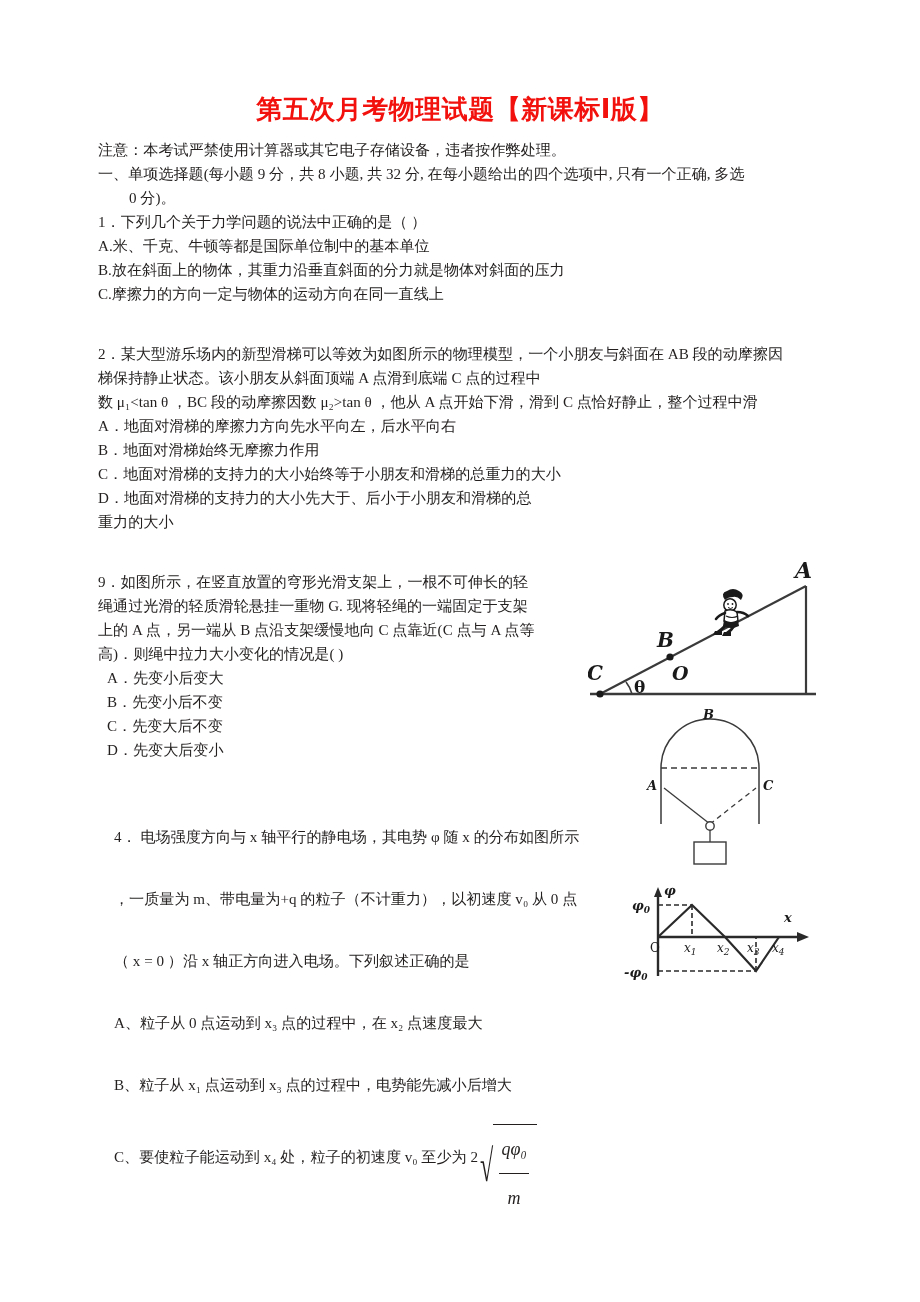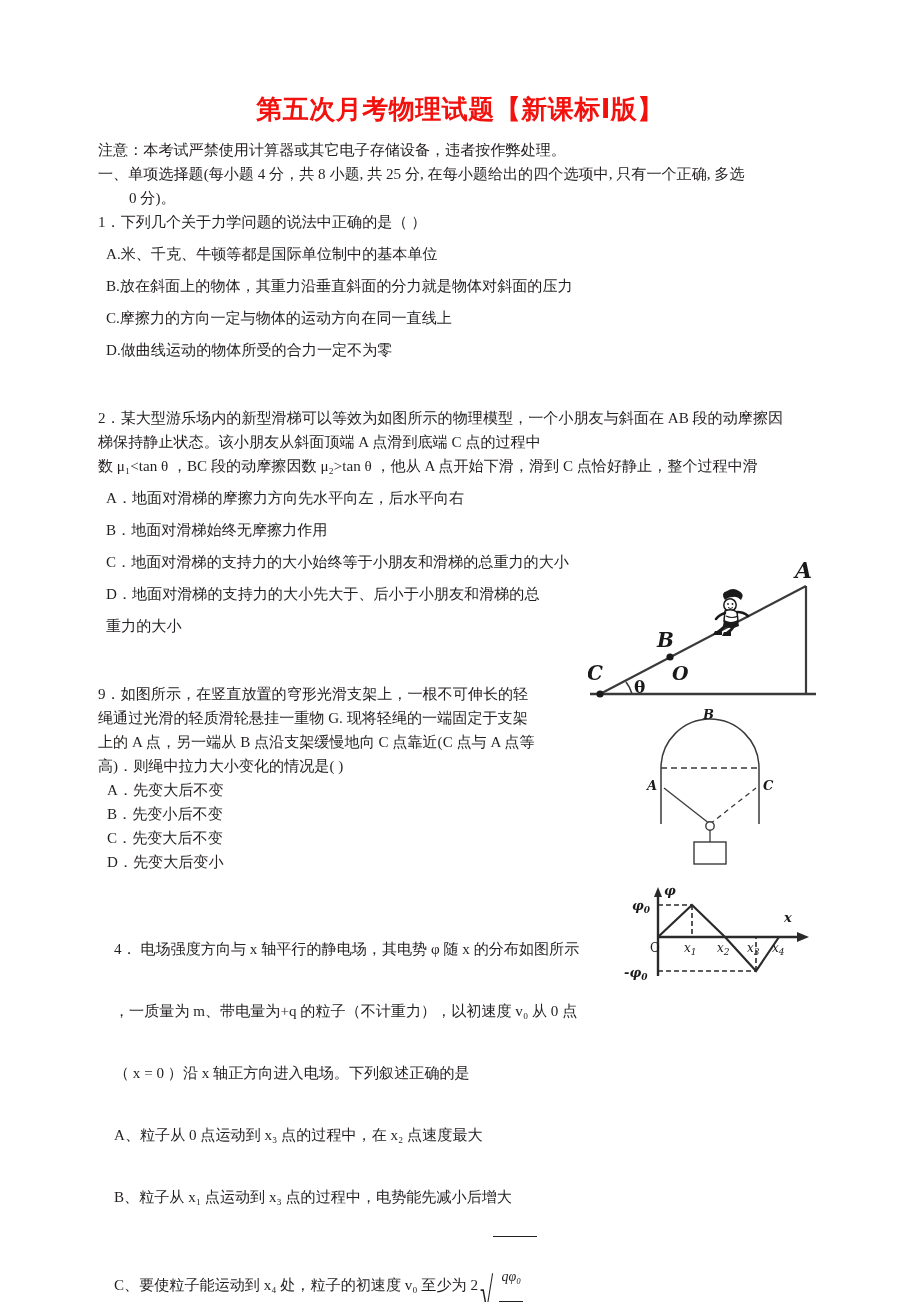--- a/index.html
+++ b/index.html
@@ -50,21 +50,21 @@
   .hang {
     padding-left: 31px;
     text-indent: -31px;
   }
   .hang2 {
     padding-left: 31px;
   }
   .blank-line { height: 24px; }
   .half-line { height: 12px; }
 
-  .opt { margin: 8px; }
+  .opt { margin: 0; }
   .opt-ind { margin: 0; padding-left: 9px; }
 
   
   .narrow { width: 460px; }
   .narrow2 { width: 505px; }
 
   
   .q4-line { margin: 16px; line-height: 46px; font-size: 15.1px; }
 
   
@@ -79,24 +79,24 @@
     font-size: 30px;
     line-height: 22px;
     vertical-align: -0.2em;
     transform: scaleX(0.8) scaleY(1.5);
     transform-origin: bottom left;
   }
   .frac {
     display: inline-block;
     text-align: center;
     vertical-align: middle;
-    font-size: 14px;
+    font-size: 18px;
     position: relative;
     top: 2px;
-    padding: 16px 3px;
+    padding: 0 3px;
   }
   .frac .num { display: block; font-style: italic; padding: 0 2px 1px; }
   .frac .den { display: block; border-top: 1px solid #231f1f; font-style: italic; padding: 1px 2px 0; }
   .sqrt-bar {
     position: absolute;
     left: 13px; top: 0px;
     height: 1px;
     background: #231f1f;
   }
 
@@ -112,49 +112,48 @@
 <body>
 
 <div class="page">
 
   <div class="doc-title">第五次月考物理试题【新课标Ⅰ版】</div>
 
   <div class="body-text">
 
     <p class="para">注意：本考试严禁使用计算器或其它电子存储设备，违者按作弊处理。</p>
 
-    <p class="para hang">一、单项选择题(每小题 4 分，共 8 小题, 共 25 分, 在每小题给出的四个选项中, 只有一个正确, 多选</p>
+    <p class="para hang">一、单项选择题(每小题 9 分，共 8 小题, 共 32 分, 在每小题给出的四个选项中, 只有一个正确, 多选</p>
     <p class="para hang2">0 分)。</p>
 
     <p class="para">1．下列几个关于力学问题的说法中正确的是（    ）</p>
     <p class="opt">A.米、千克、牛顿等都是国际单位制中的基本单位</p>
     <p class="opt">B.放在斜面上的物体，其重力沿垂直斜面的分力就是物体对斜面的压力</p>
     <p class="opt">C.摩擦力的方向一定与物体的运动方向在同一直线上</p>
-    <p class="opt">D.做曲线运动的物体所受的合力一定不为零</p>
 
     <div class="blank-line"></div>
     <div class="half-line"></div>
 
     <p class="para">2．某大型游乐场内的新型滑梯可以等效为如图所示的物理模型，一个小朋友与斜面在 AB 段的动摩擦因</p>
     <p class="para">梯保持静止状态。该小朋友从斜面顶端 A 点滑到底端 C 点的过程中</p>
     <p class="para">数 μ₁&lt;tan θ ，BC 段的动摩擦因数 μ₂&gt;tan θ ，他从 A 点开始下滑，滑到 C 点恰好静止，整个过程中滑</p>
     <p class="opt">A．地面对滑梯的摩擦力方向先水平向左，后水平向右</p>
     <p class="opt">B．地面对滑梯始终无摩擦力作用</p>
     <p class="opt">C．地面对滑梯的支持力的大小始终等于小朋友和滑梯的总重力的大小</p>
     <p class="opt">D．地面对滑梯的支持力的大小先大于、后小于小朋友和滑梯的总</p>
     <p class="opt">重力的大小</p>
 
     <div class="blank-line"></div>
     <div class="half-line"></div>
 
     <p class="para narrow">9．如图所示，在竖直放置的穹形光滑支架上，一根不可伸长的轻</p>
     <p class="para narrow">绳通过光滑的轻质滑轮悬挂一重物 G. 现将轻绳的一端固定于支架</p>
     <p class="para narrow">上的 A 点，另一端从 B 点沿支架缓慢地向 C 点靠近(C 点与 A 点等</p>
     <p class="para narrow">高)．则绳中拉力大小变化的情况是(         )</p>
-    <p class="opt-ind narrow">A．先变大后不变</p>
+    <p class="opt-ind narrow">A．先变小后变大</p>
     <p class="opt-ind narrow">B．先变小后不变</p>
     <p class="opt-ind narrow">C．先变大后不变</p>
     <p class="opt-ind narrow">D．先变大后变小</p>
 
     <div class="blank-line"></div>
     <div class="half-line"></div>
 
     <p class="q4-line narrow2">4．  电场强度方向与 x 轴平行的静电场，其电势 φ 随 x 的分布如图所示</p>
     <p class="q4-line narrow2">，一质量为 m、带电量为+q 的粒子（不计重力），以初速度 v₀ 从 0 点</p>
     <p class="q4-line narrow2">（ x = 0 ）沿 x 轴正方向进入电场。下列叙述正确的是</p>

